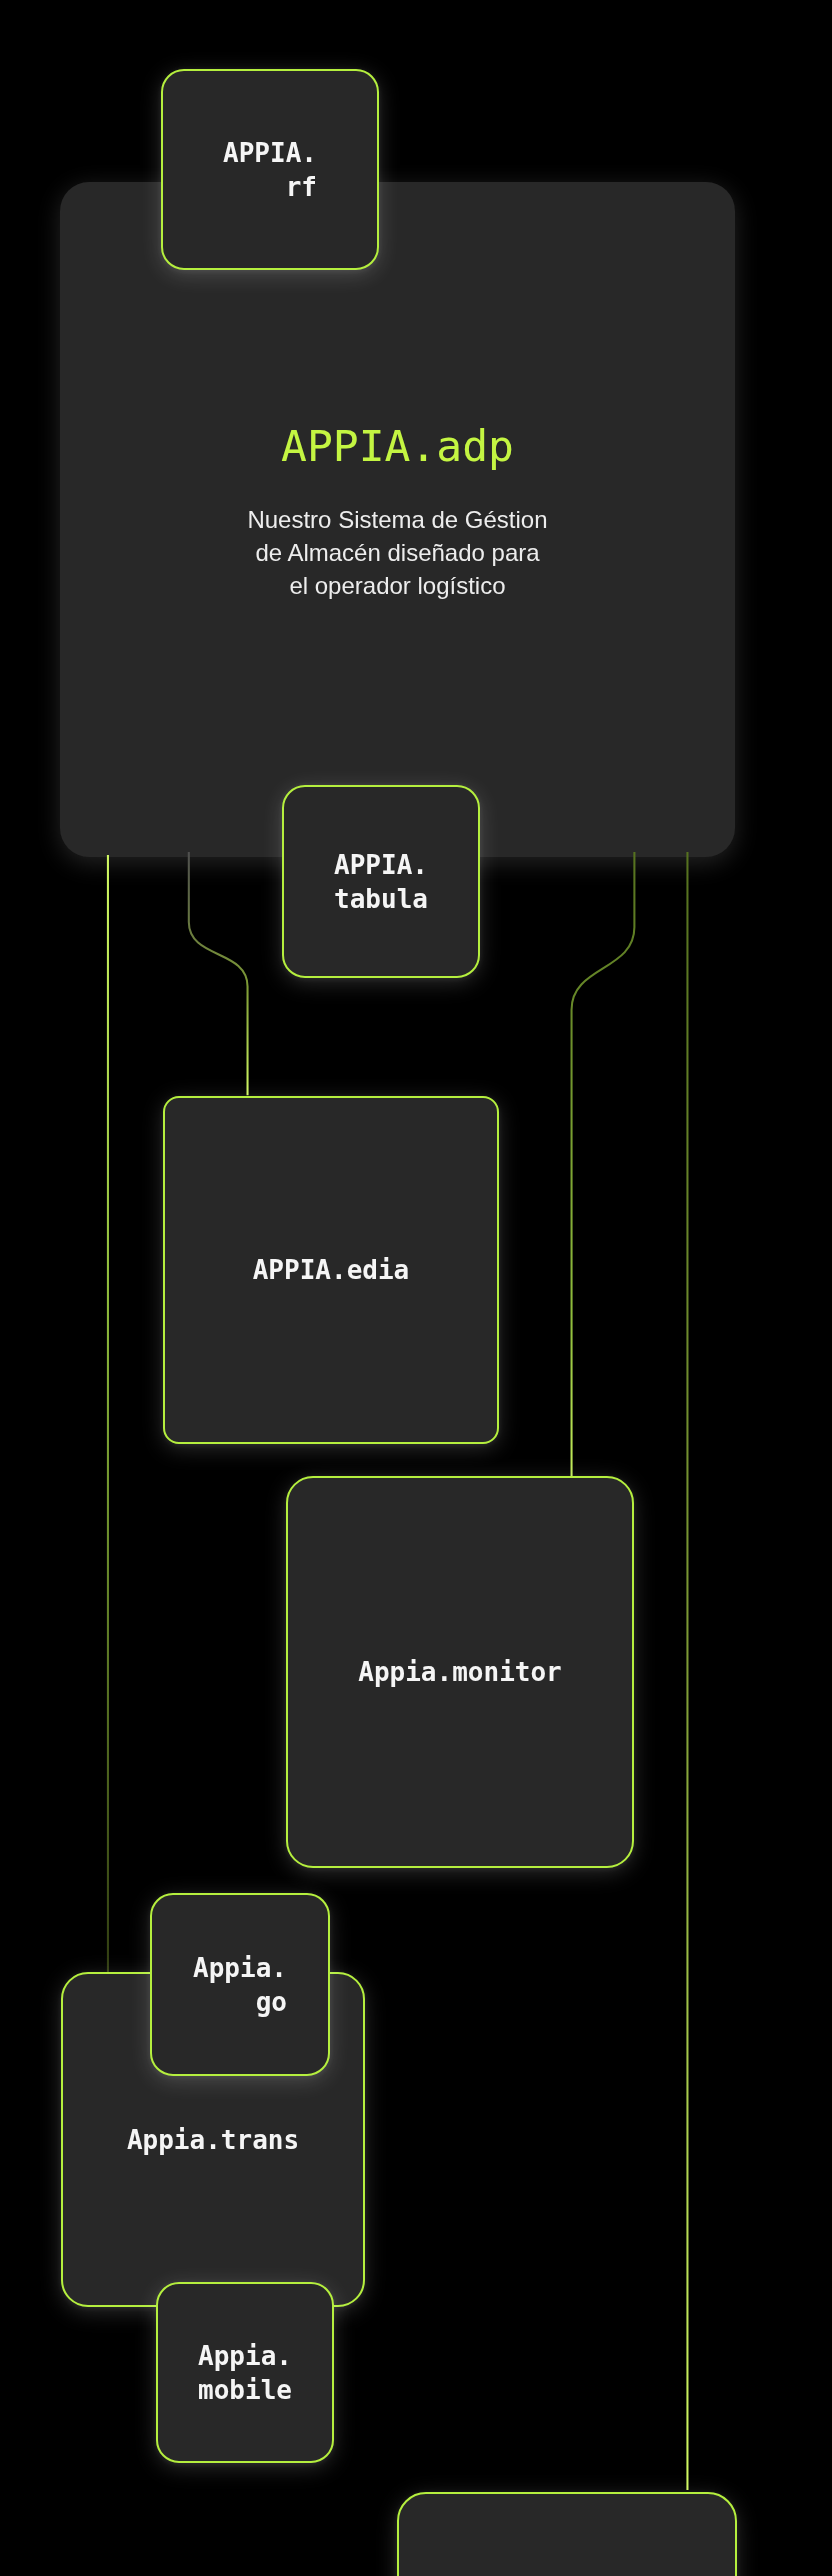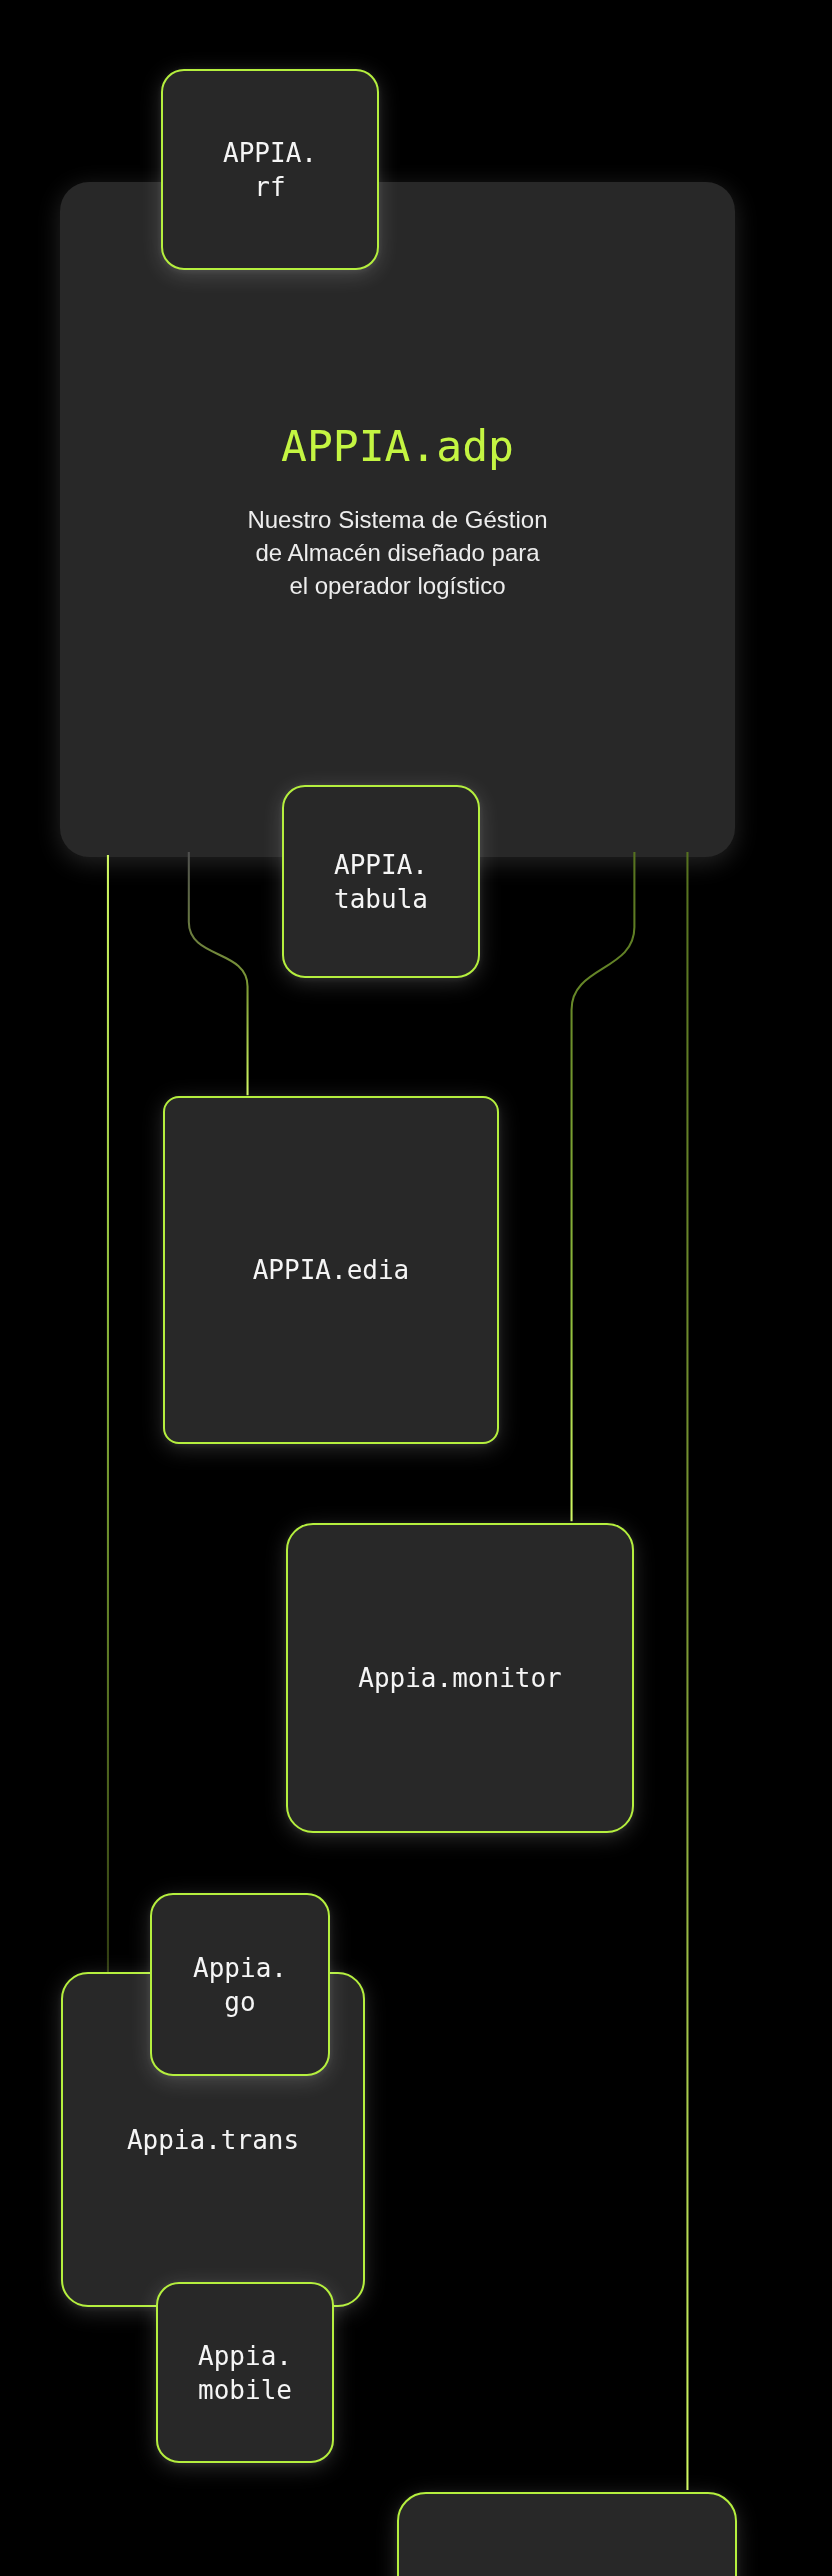--- a/index.html
+++ b/index.html
@@ -35,28 +35,28 @@
     font-size:24px;line-height:33px;text-align:center;white-space:pre-line;margin:16px;
   }
   svg.connectors{position:absolute;left:0;top:0;z-index:2;}
   .node{
     position:absolute;box-sizing:border-box;background:var(--box_fill);
     border:2.1px solid var(--accent);display:flex;align-items:center;justify-content:center;
     box-shadow:0 4.1px 21.6px rgba(255,255,255,0.17),0 1px 6.2px rgba(255,255,255,0.08);
     z-index:4;cursor:pointer;
   }
   .node-label{
-    color:var(--text);font-size:26px;line-height:34px;text-align:center;white-space:pre-line;
+    color:var(--text);font-size:26px;line-height:34px;text-align:right;white-space:pre-line;font-weight:bold;
   }
   .r44{border-radius:23px;} .r52{border-radius:27px;} .r56{border-radius:29px;}
   .z3{z-index:3;}
   .node-rf      {left:161px;top:69px;width:218px;height:201px;}
   .node-tabula  {left:282px;top:785px;width:198px;height:193px;}
   .node-edia    {left:163px;top:1096px;width:336px;height:348px;border-radius:16px;}
-  .node-monitor {left:286px;top:1523px;width:348px;height:310px;}
+  .node-monitor {left:286px;top:1476px;width:348px;height:392px;}
   .node-go      {left:150px;top:1893px;width:180px;height:183px;}
   .node-trans   {left:61px;top:1972px;width:304px;height:335px;}
   .node-mobile  {left:156px;top:2282px;width:178px;height:181px;}
   .node-hardware{left:397px;top:2492px;width:340px;height:335px;}
 </style>
 </head>
 <body>
 
 <div class="canvas">
 

